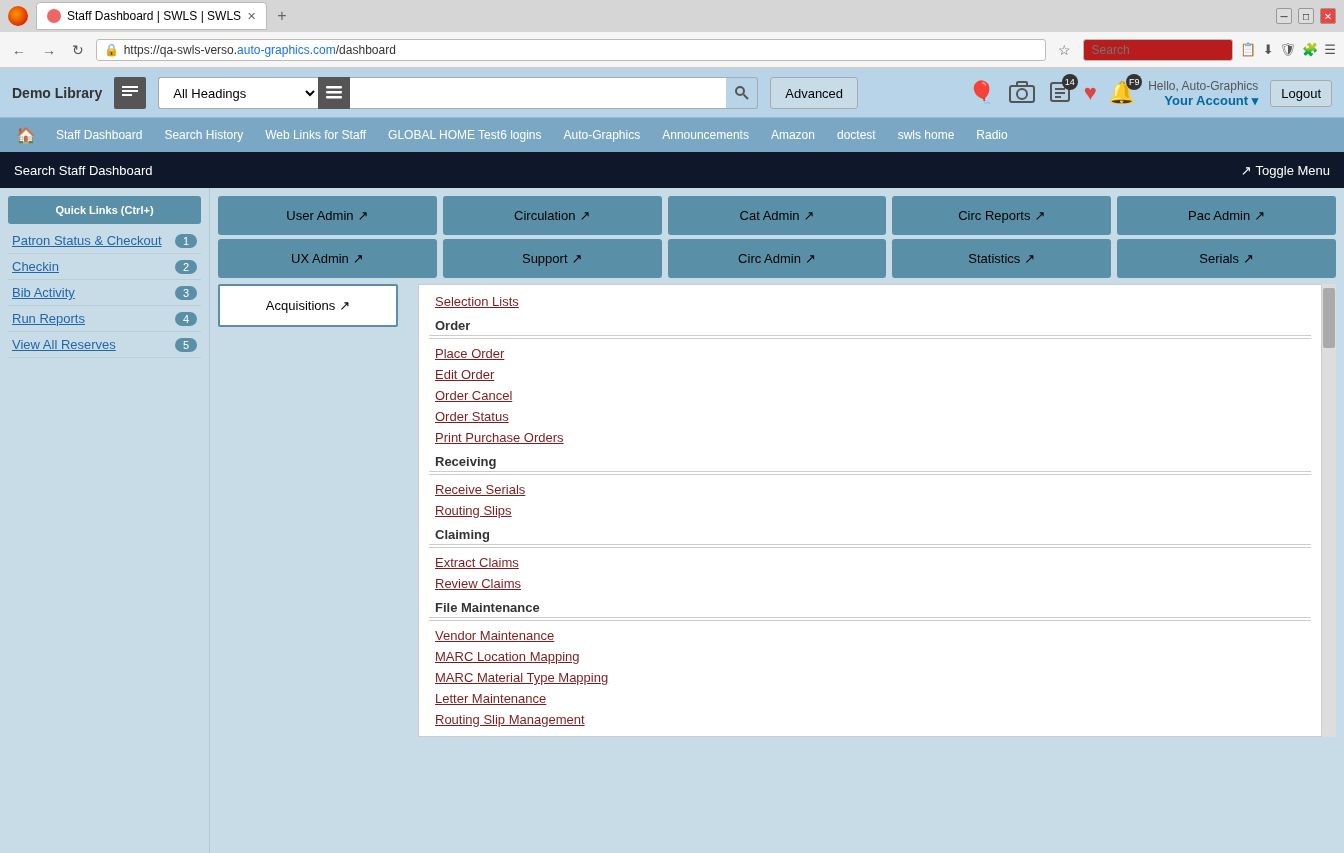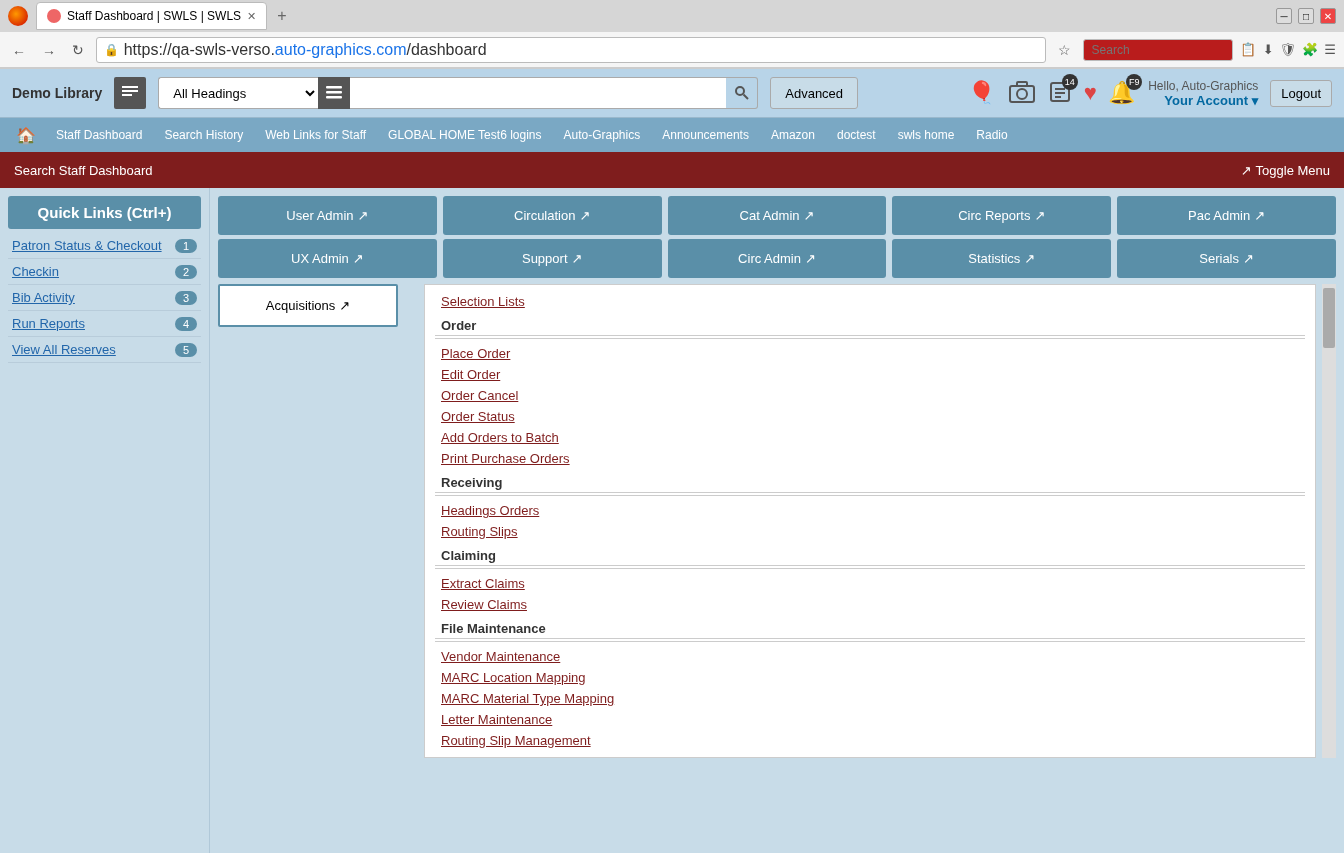--- a/index.html
+++ b/index.html
@@ -62,21 +62,21 @@
       flex: 1;
       background: white;
       border: 1px solid #bbb;
       border-radius: 3px;
       padding: 3px 8px;
       font-size: 12px;
       display: flex;
       align-items: center;
       gap: 4px;
     }
-    .address-text { color: #333; font-size: 16px; }
+    .address-text { color: #333; font-size: 12px; }
     .address-highlight { color: #1a73e8; }
     .search-box-browser {
       background: #b91c1c;
       border: 1px solid #bbb;
       border-radius: 3px;
       padding: 3px 8px;
       font-size: 12px;
       width: 150px;
     }
     .browser-toolbar-icons { display: flex; gap: 6px; align-items: center; color: #555; }
@@ -215,21 +215,21 @@
 
     
     .main-content {
       display: flex;
       height: calc(853px - 32px - 36px - 48px - 34px - 36px);
       overflow: hidden;
     }
 
     
     .staff-search-bar {
-      background: #7f1d1d;
+      background: #0f172a;
       display: flex;
       align-items: center;
       justify-content: space-between;
       padding: 8px 14px;
       height: 36px;
     }
     .staff-search-text { color: white; font-size: 13px; }
     .toggle-menu-btn { color: white; font-size: 13px; cursor: pointer; display: flex; align-items: center; gap: 4px; }
 
     
@@ -240,21 +240,21 @@
       padding: 8px;
       flex: none;
       overflow-y: auto;
     }
     .quick-links-header {
       background: #5a8fa8;
       color: white;
       text-align: center;
       padding: 8px;
       border-radius: 3px;
-      font-size: 15px;
+      font-size: 11px;
       font-weight: bold;
       margin-bottom: 4px;
     }
     .sidebar-item {
       display: flex;
       align-items: center;
       justify-content: space-between;
       padding: 5px 4px;
       cursor: pointer;
       border-bottom: 1px solid #b8ccda;
@@ -280,21 +280,21 @@
 
     
     .module-grid {
       display: grid;
       grid-template-columns: repeat(5, 1fr);
       gap: 6px;
       padding: 8px;
     }
     .module-btn {
       background: #5a8fa8;
-      color: #ffffff;
+      color: #000000;
       border: none;
       border-radius: 3px;
       padding: 12px 8px;
       font-size: 13px;
       cursor: pointer;
       text-align: center;
       display: flex;
       align-items: center;
       justify-content: center;
       gap: 4px;
@@ -554,44 +554,43 @@
         <span>Statistics</span>
         <span>↗</span>
       </button>
       <button class="module-btn">
         <span>Serials</span>
         <span>↗</span>
       </button>
     </div>
 
     <div style="padding: 0 8px 8px 8px;">
-      <div style="display:flex;gap:6px;">
+      <div style="display:flex;">
 
         <div style="width:200px;flex:none;">
           <button class="acq-selected-btn">
             <span>Acquisitions</span>
             <span>↗</span>
           </button>
         </div>
 
         <div style="background:white;border:1px solid #ccc;flex:1;padding:6px 10px;overflow-y:auto;max-height:500px;">
           <a class="acq-menu-link">Selection Lists</a>
 
           <div class="acq-section-header">Order</div>
           <div style="border-bottom:1px solid #ccc;margin-bottom:4px;"></div>
           <a class="acq-menu-link">Place Order</a>
           <a class="acq-menu-link">Edit Order</a>
           <a class="acq-menu-link">Order Cancel</a>
           <a class="acq-menu-link">Order Status</a>
-          <a class="acq-menu-link">Add Orders to Batch</a>
           <a class="acq-menu-link">Print Purchase Orders</a>
 
           <div class="acq-section-header">Receiving</div>
           <div style="border-bottom:1px solid #ccc;margin-bottom:4px;"></div>
-          <a class="acq-menu-link">Headings Orders</a>
+          <a class="acq-menu-link">Receive Serials</a>
           <a class="acq-menu-link">Routing Slips</a>
 
           <div class="acq-section-header">Claiming</div>
           <div style="border-bottom:1px solid #ccc;margin-bottom:4px;"></div>
           <a class="acq-menu-link">Extract Claims</a>
           <a class="acq-menu-link">Review Claims</a>
 
           <div class="acq-section-header">File Maintenance</div>
           <div style="border-bottom:1px solid #ccc;margin-bottom:4px;"></div>
           <a class="acq-menu-link">Vendor Maintenance</a>

